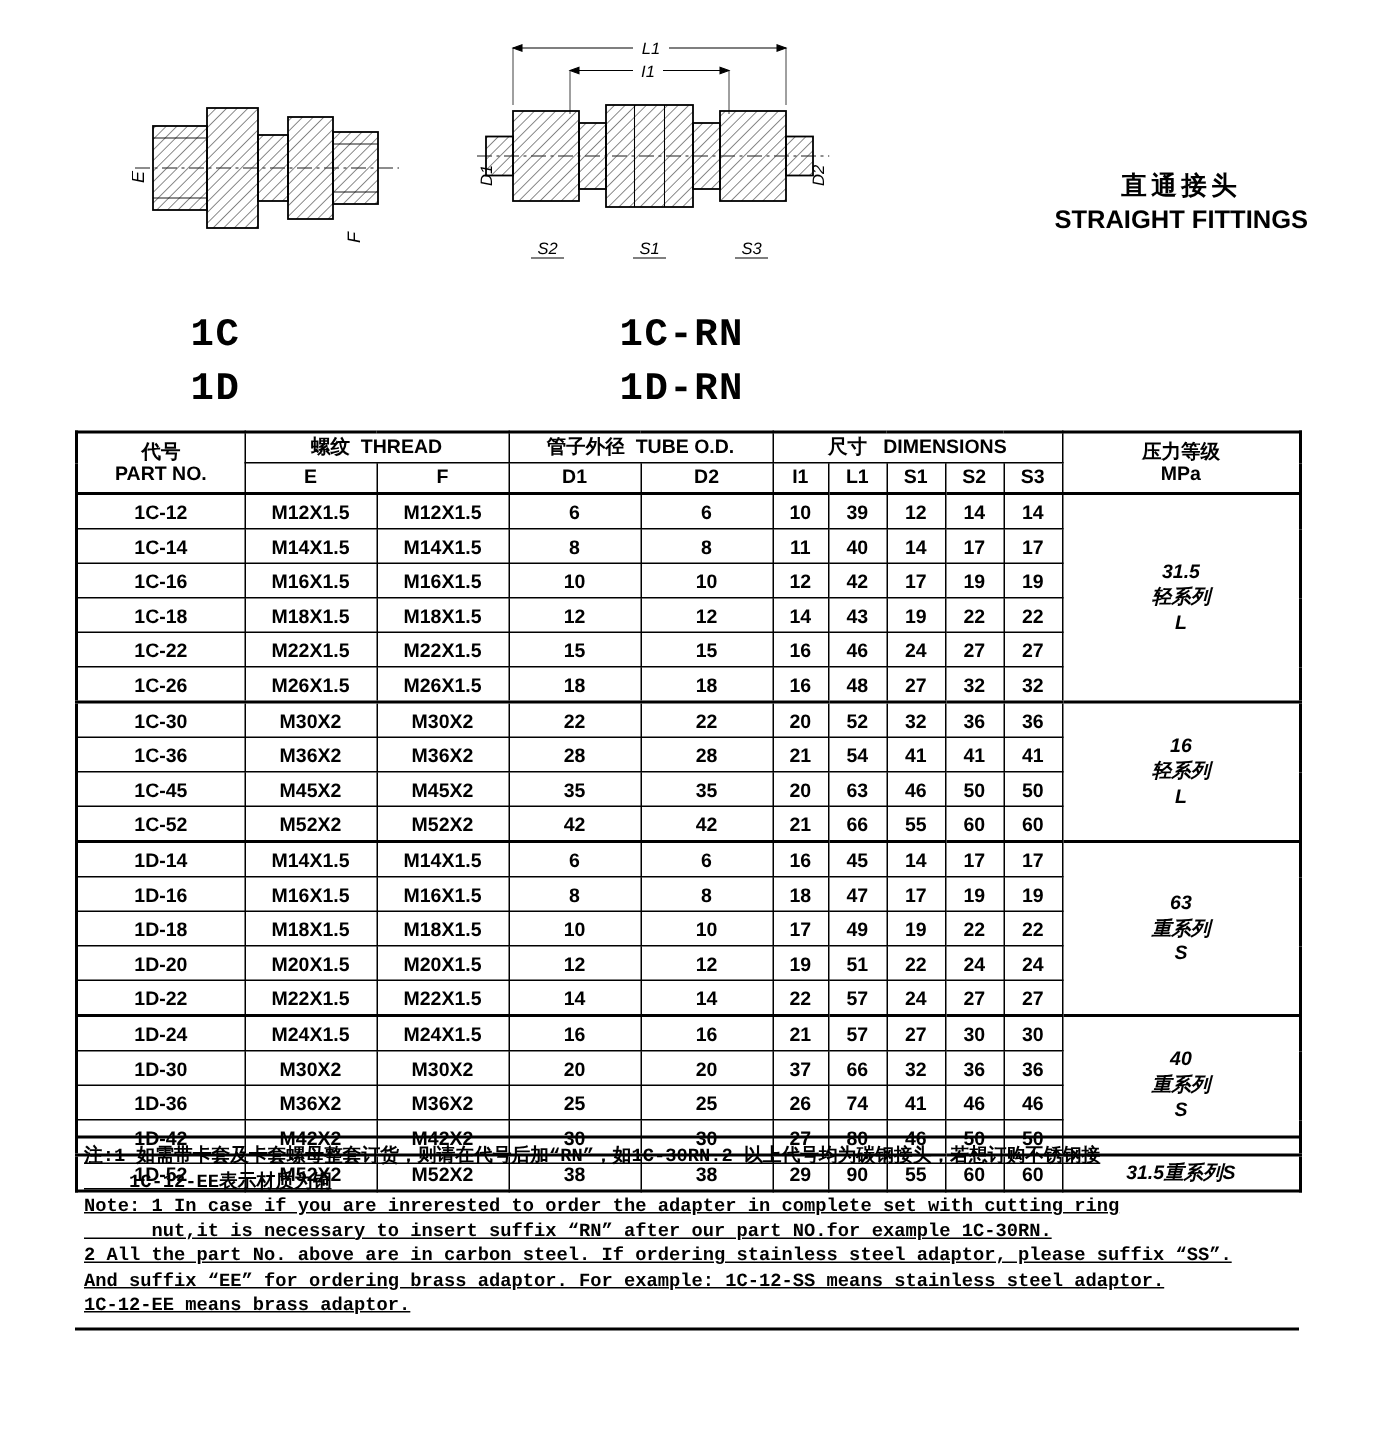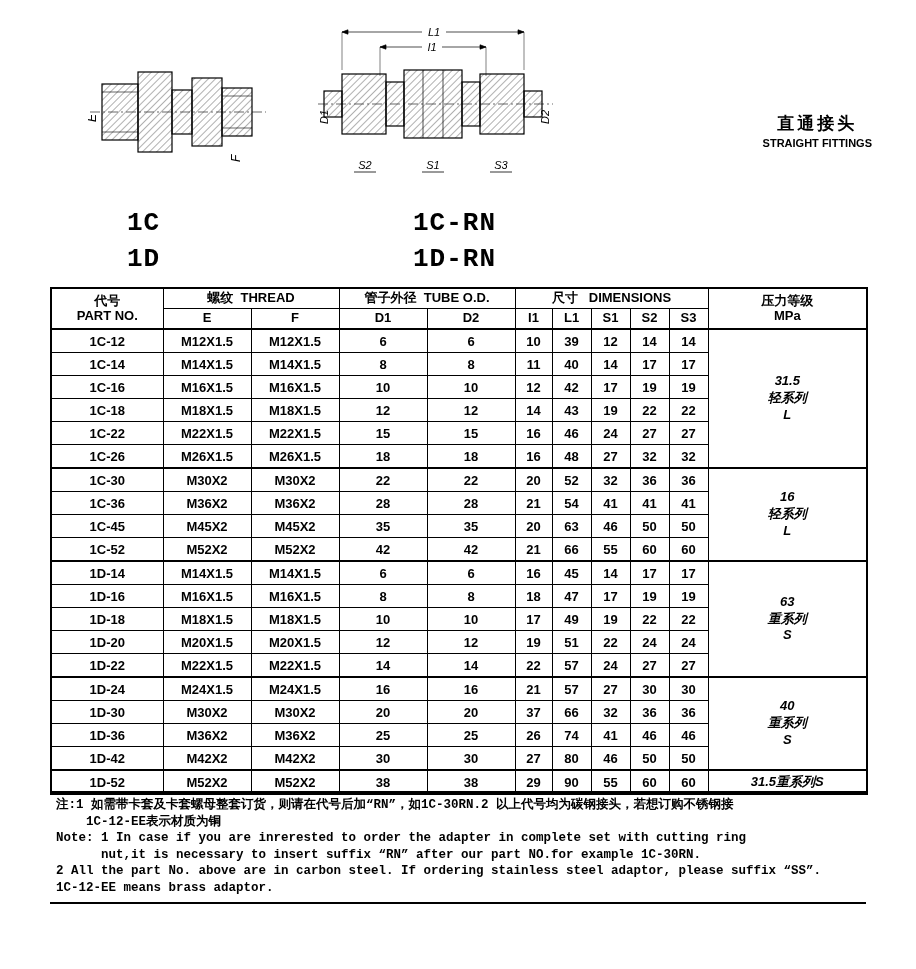--- a/index.html
+++ b/index.html
@@ -10,21 +10,21 @@
     color: #000;
   }
   .page { position: relative; width: 916px; height: 969px; background: #fff; overflow: hidden; }
 
   .drawing { position: absolute; }
   .drawing-left  { left: 88px;  top: 50px; }
   .drawing-right { left: 318px; top: 20px; }
 
   .title-block { position: absolute; top: 112px; right: 44px; text-align: center; }
   .title-cn { font-size: 17px; font-weight: bold; letter-spacing: 3px; }
-  .title-en { font-size: 11px; font-weight: bold; margin-top: 2px; }
+  .title-en { font-size: 17px; font-weight: bold; margin-top: 2px; }
 
   .code {
     position: absolute;
     font-family: "Liberation Mono", monospace;
     font-weight: bold; font-size: 26px; letter-spacing: 1px;
   }
   .code-1c   { left: 127px; top: 208px; }
   .code-1d   { left: 127px; top: 244px; }
   .code-1crn { left: 413px; top: 208px; }
   .code-1drn { left: 413px; top: 244px; }
@@ -39,23 +39,23 @@
     font-size: 13px; padding: 0 1px; overflow: hidden;
   }
   thead th { font-weight: bold; height: 19px; line-height: 1.15; }
   thead tr:nth-child(2) th, thead th[rowspan] { border-bottom: 2px solid #000; }
   tbody td { height: 22px; font-weight: 600; }
   tr.group-start td { border-top: 2px solid #000; }
   td.pressure-cell { font-weight: bold; line-height: 1.3; font-style: italic; }
   .ws-pre { white-space: pre; }
 
   .notes {
-    position: absolute; left: 50px; top: 791px; width: 816px;
+    position: absolute; left: 50px; top: 757px; width: 816px;
     border-top: 2px solid #000; border-bottom: 2px solid #000;
-    padding: 4px 6px 6px; overflow: hidden; box-sizing: border-box;
+    padding: 4px 6px 6px; overflow: hidden; box-sizing: border-box; text-decoration: underline;
   }
   .note-line {
     white-space: pre;
     font-family: "Liberation Mono", monospace;
     font-size: 12.5px; font-weight: bold; line-height: 16.5px;
   }
 </style>
 </head>
 <body>
 
@@ -429,16 +429,17 @@
         </tbody>
     </table>
   </div>
 
   <div class="notes">
     <div class="note-line">注:1 如需带卡套及卡套螺母整套订货，则请在代号后加“RN”，如1C-30RN.2 以上代号均为碳钢接头，若想订购不锈钢接</div>
     <div class="note-line">    1C-12-EE表示材质为铜</div>
     <div class="note-line">Note: 1 In case if you are inrerested to order the adapter in complete set with cutting ring</div>
     <div class="note-line">      nut,it is necessary to insert suffix “RN” after our part NO.for example 1C-30RN.</div>
     <div class="note-line">2 All the part No. above are in carbon steel. If ordering stainless steel adaptor, please suffix “SS”.</div>
+    <div class="note-line">And suffix “EE” for ordering brass adaptor. For example: 1C-12-SS means stainless steel adaptor.</div>
     <div class="note-line">1C-12-EE means brass adaptor.</div>
   </div>
 
 </div>
 
 </body></html>

